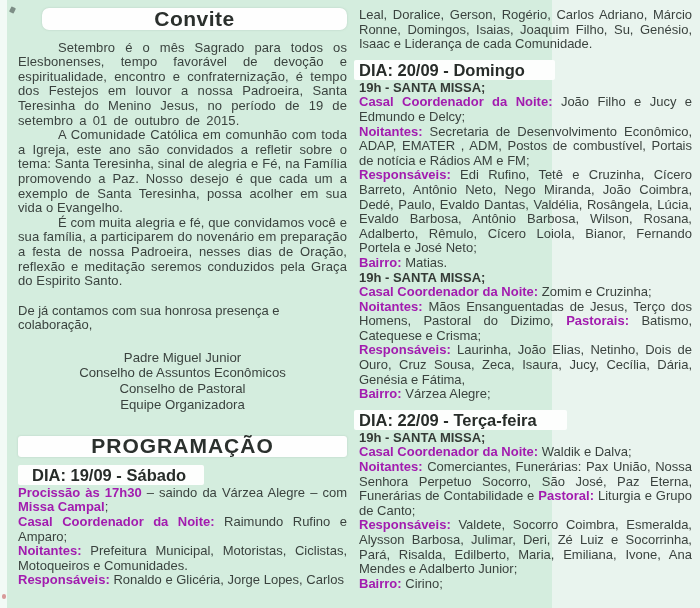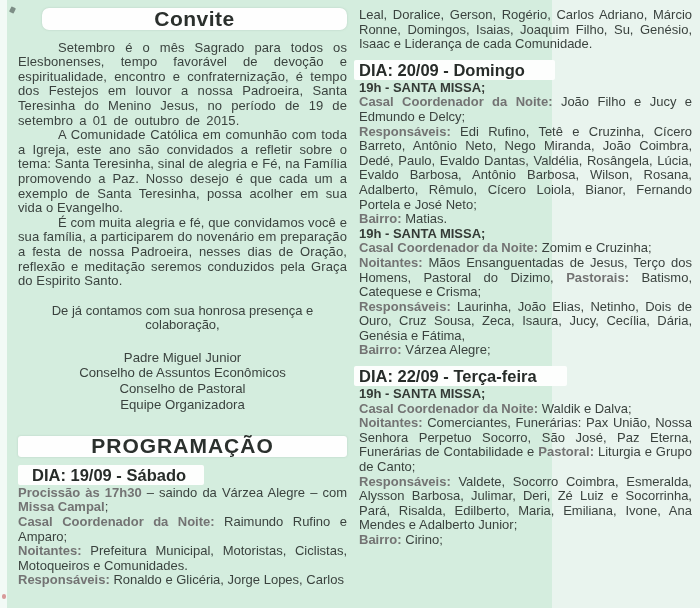--- a/index.html
+++ b/index.html
@@ -80,21 +80,21 @@
     text-align: justify;
     text-indent: 40px;
     letter-spacing: 0.1px;
   }
   .para-first {
     margin-top: 11px;
     word-spacing: 2.5px;
   }
   .closing {
     margin: 15px 0 0 0;
-    text-align: center;
+    text-align: left;
   }
   .sigs {
     margin-top: 17px;
     text-align: center;
     font-size: 13.2px;
     line-height: 15.6px;
   }
   .day-head {
     margin: 9px 0 1px 0;
     font-size: 16.5px;
@@ -109,21 +109,21 @@
   }
   .day-head .hl-wide {
     padding-right: 30px;
     padding-left: 5px;
     margin-left: -5px;
   }
   .line {
     margin: 0;
     text-align: justify;
   }
-  .line b { color: #737373; }
+  .line b { color: #a21caf; }
   .time-line {
     font-weight: bold;
     color: #343a36;
   }
   .cont-para {
     margin: 2px 0 0 0;
     text-align: justify;
   }
   section { display: block; }
 </style>
@@ -166,20 +166,21 @@
     </section>
   </div>
 
   <div class="col-right">
     <p class="cont-para">Leal, Doralice, Gerson, Rogério, Carlos Adriano, Márcio Ronne, Domingos, Isaias, Joaquim Filho, Su, Genésio, Isaac e Liderança de cada Comunidade.</p>
 
     <section>
       <h3 class="day-head"><span class="hl hl-wide">DIA: 20/09 - Domingo</span></h3>
       <p class="line time-line">19h - SANTA MISSA;</p>
       <p class="line"><b>Casal Coordenador da Noite:</b><span> João Filho e Jucy e Edmundo e Delcy;</span></p>
+      <p class="line"><b>Noitantes:</b><span> Secretaria de Desenvolvimento Econômico, ADAP, EMATER , ADM, Postos de combustível, Portais de notícia e Rádios AM e FM;</span></p>
       <p class="line"><b>Responsáveis:</b><span> Edi Rufino, Tetê e Cruzinha, Cícero Barreto, Antônio Neto, Nego Miranda, João Coimbra, Dedé, Paulo,  Evaldo Dantas, Valdélia, Rosângela, Lúcia, Evaldo Barbosa, Antônio Barbosa, Wilson, Rosana, Adalberto, Rêmulo, Cícero Loiola, Bianor, Fernando Portela e José Neto;</span></p>
       <p class="line"><b>Bairro:</b><span> Matias.</span></p>
     </section>
 
     <section>
       <p class="line time-line">19h - SANTA MISSA;</p>
       <p class="line"><b>Casal Coordenador da Noite:</b><span> Zomim e Cruzinha;</span></p>
       <p class="line"><b>Noitantes:</b><span> Mãos Ensanguentadas de Jesus, Terço dos Homens, Pastoral do Dizimo, </span><b>Pastorais:</b><span> Batismo, Catequese e Crisma;</span></p>
       <p class="line"><b>Responsáveis:</b><span> Laurinha, João Elias, Netinho, Dois de Ouro, Cruz Sousa, Zeca, Isaura, Jucy, Cecília, Dária, Genésia e Fátima,</span></p>
       <p class="line"><b>Bairro:</b><span> Várzea Alegre;</span></p>

